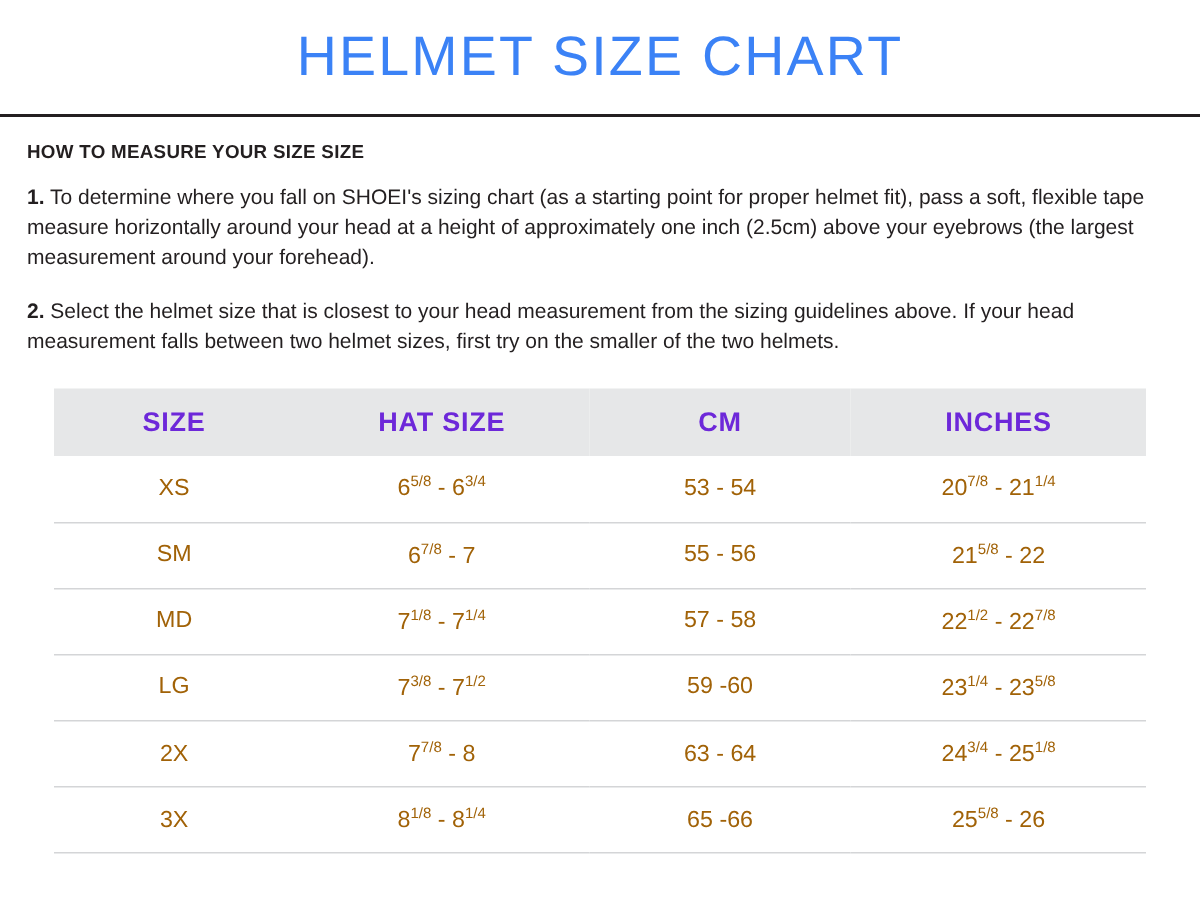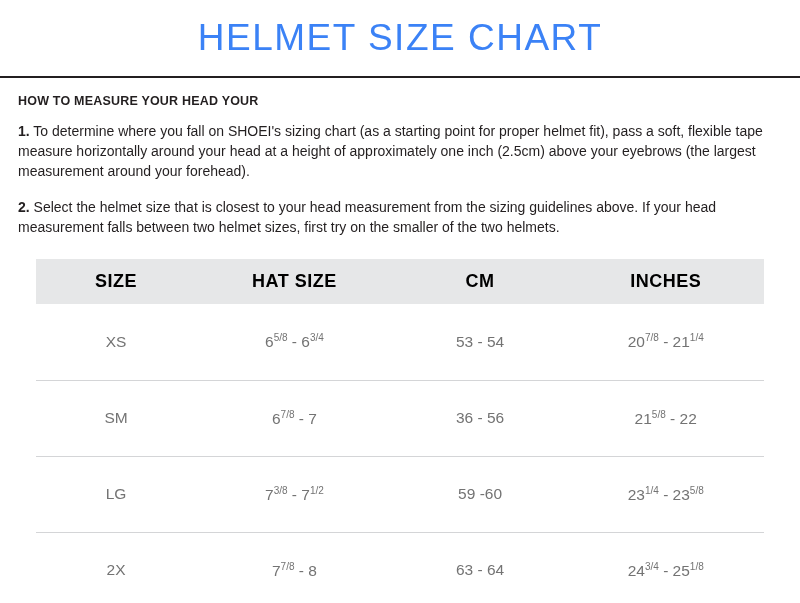--- a/index.html
+++ b/index.html
@@ -74,29 +74,29 @@
     border-collapse: collapse;
     table-layout: fixed;
   }
   table.size-table thead th {
     background: #e6e7e8;
     font-size: 18px;
     font-weight: bold;
     letter-spacing: 0.5px;
     padding: 12px 0;
     text-align: center;
-    color: #000000;
+    color: #6d28d9;
     border: none;
   }
   table.size-table tbody td {
     font-size: 15.5px;
     text-align: center;
-    padding: 28px 0;
+    padding: 12px 0;
     border-bottom: 1px solid #d4d5d7;
-    color: #737373;
+    color: #a16207;
     white-space: nowrap;
   }
   table.size-table tbody tr:last-child td {
     border-bottom: 1px solid #d4d5d7;
   }
   .frac {
     font-size: 10px;
     vertical-align: super;
     letter-spacing: 0;
   }
@@ -108,21 +108,21 @@
 </head>
 <body>
 
 <div class="header">
   <div class="title-block">
     <div class="chart-title">HELMET SIZE CHART</div>
   </div>
 </div>
 
 <div class="instructions">
-  <p class="how-to">HOW TO MEASURE YOUR HEAD YOUR</p>
+  <p class="how-to">HOW TO MEASURE YOUR SIZE SIZE</p>
   <p class="step">
     <span class="num">1.</span>
     <span>To determine where you fall on SHOEI's sizing chart (as a starting point for proper helmet fit), pass a soft, flexible tape measure horizontally around your head at a height of approximately one inch (2.5cm) above your eyebrows (the largest measurement around your forehead).</span>
   </p>
   <p class="step">
     <span class="num">2.</span>
     <span>Select the helmet size that is closest to your head measurement from the sizing guidelines above. If your head measurement falls between two helmet sizes, first try on the smaller of the two helmets.</span>
   </p>
 </div>
 
@@ -151,25 +151,39 @@
           <span>21</span><span class="frac">1/4</span>
         </td>
       </tr>
       <tr>
         <td>SM</td>
         <td>
           <span>6</span><span class="frac">7/8</span>
           <span>-</span>
           <span>7</span><span class="frac"></span>
         </td>
-        <td>36 - 56</td>
+        <td>55 - 56</td>
         <td>
           <span>21</span><span class="frac">5/8</span>
           <span>-</span>
           <span>22</span><span class="frac"></span>
+        </td>
+      </tr>
+      <tr>
+        <td>MD</td>
+        <td>
+          <span>7</span><span class="frac">1/8</span>
+          <span>-</span>
+          <span>7</span><span class="frac">1/4</span>
+        </td>
+        <td>57 - 58</td>
+        <td>
+          <span>22</span><span class="frac">1/2</span>
+          <span>-</span>
+          <span>22</span><span class="frac">7/8</span>
         </td>
       </tr>
       <tr>
         <td>LG</td>
         <td>
           <span>7</span><span class="frac">3/8</span>
           <span>-</span>
           <span>7</span><span class="frac">1/2</span>
         </td>
         <td>59 -60</td>

